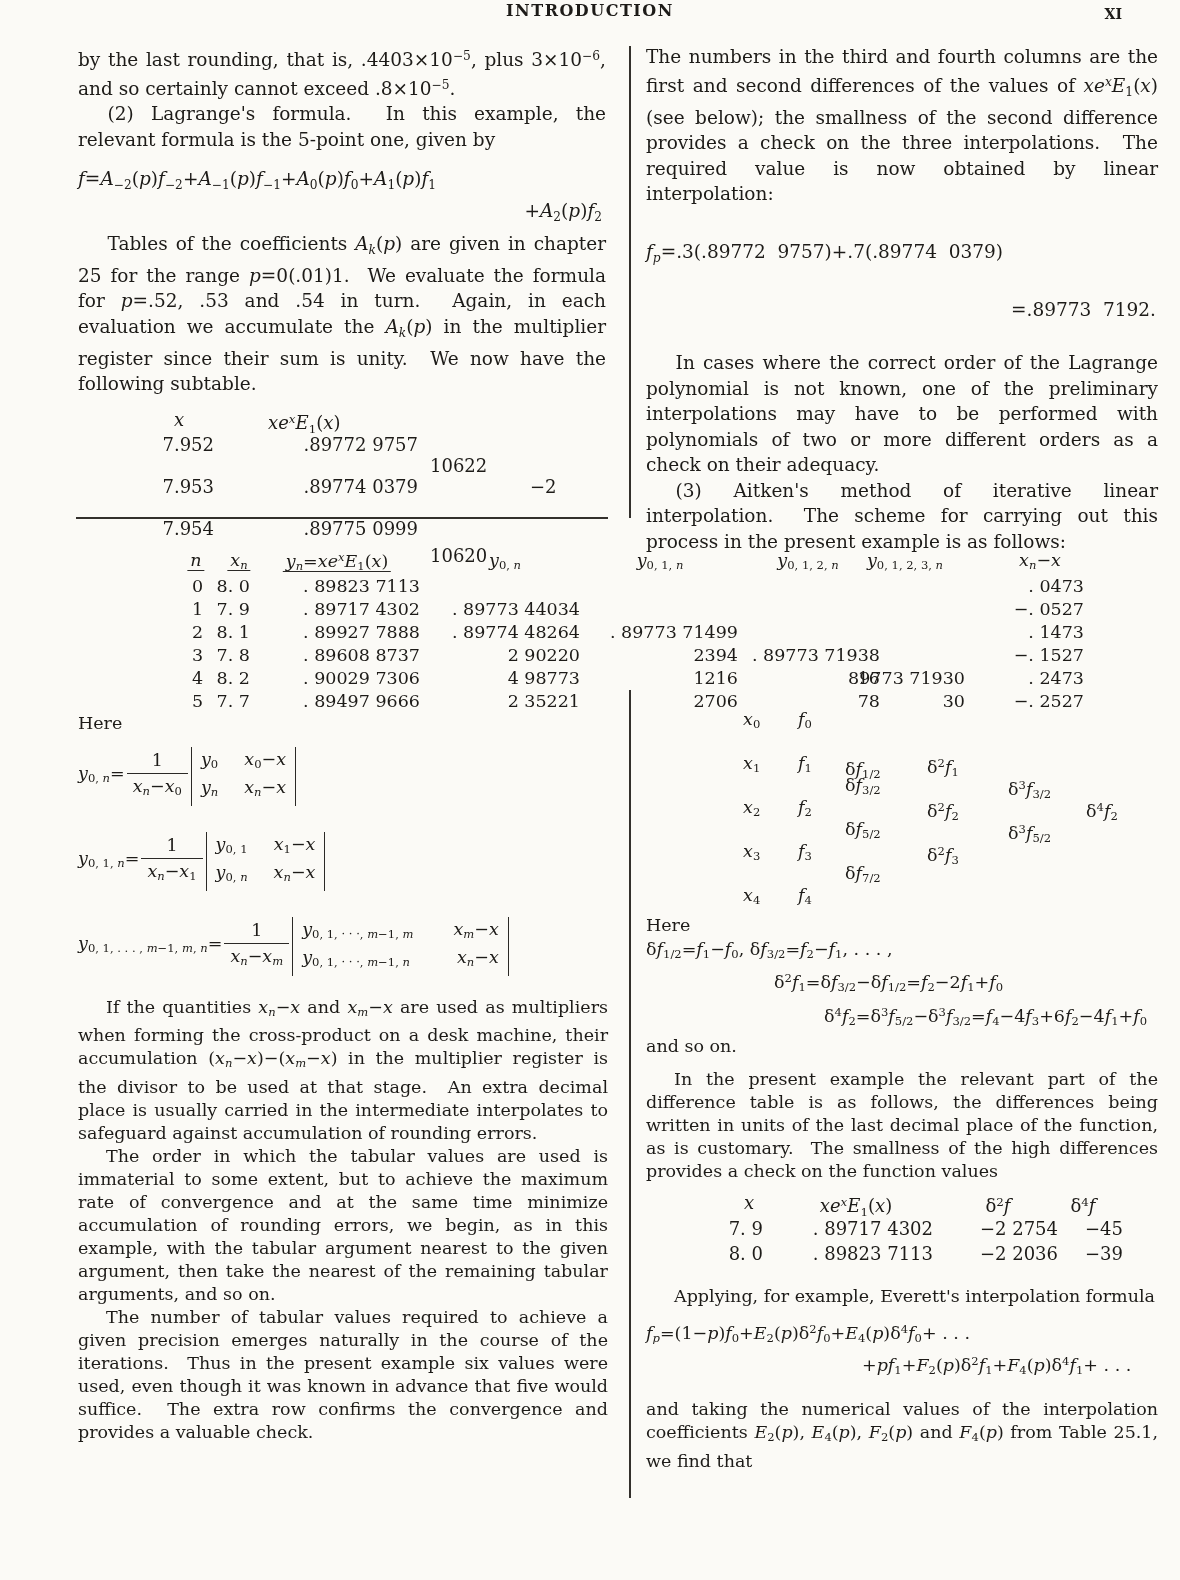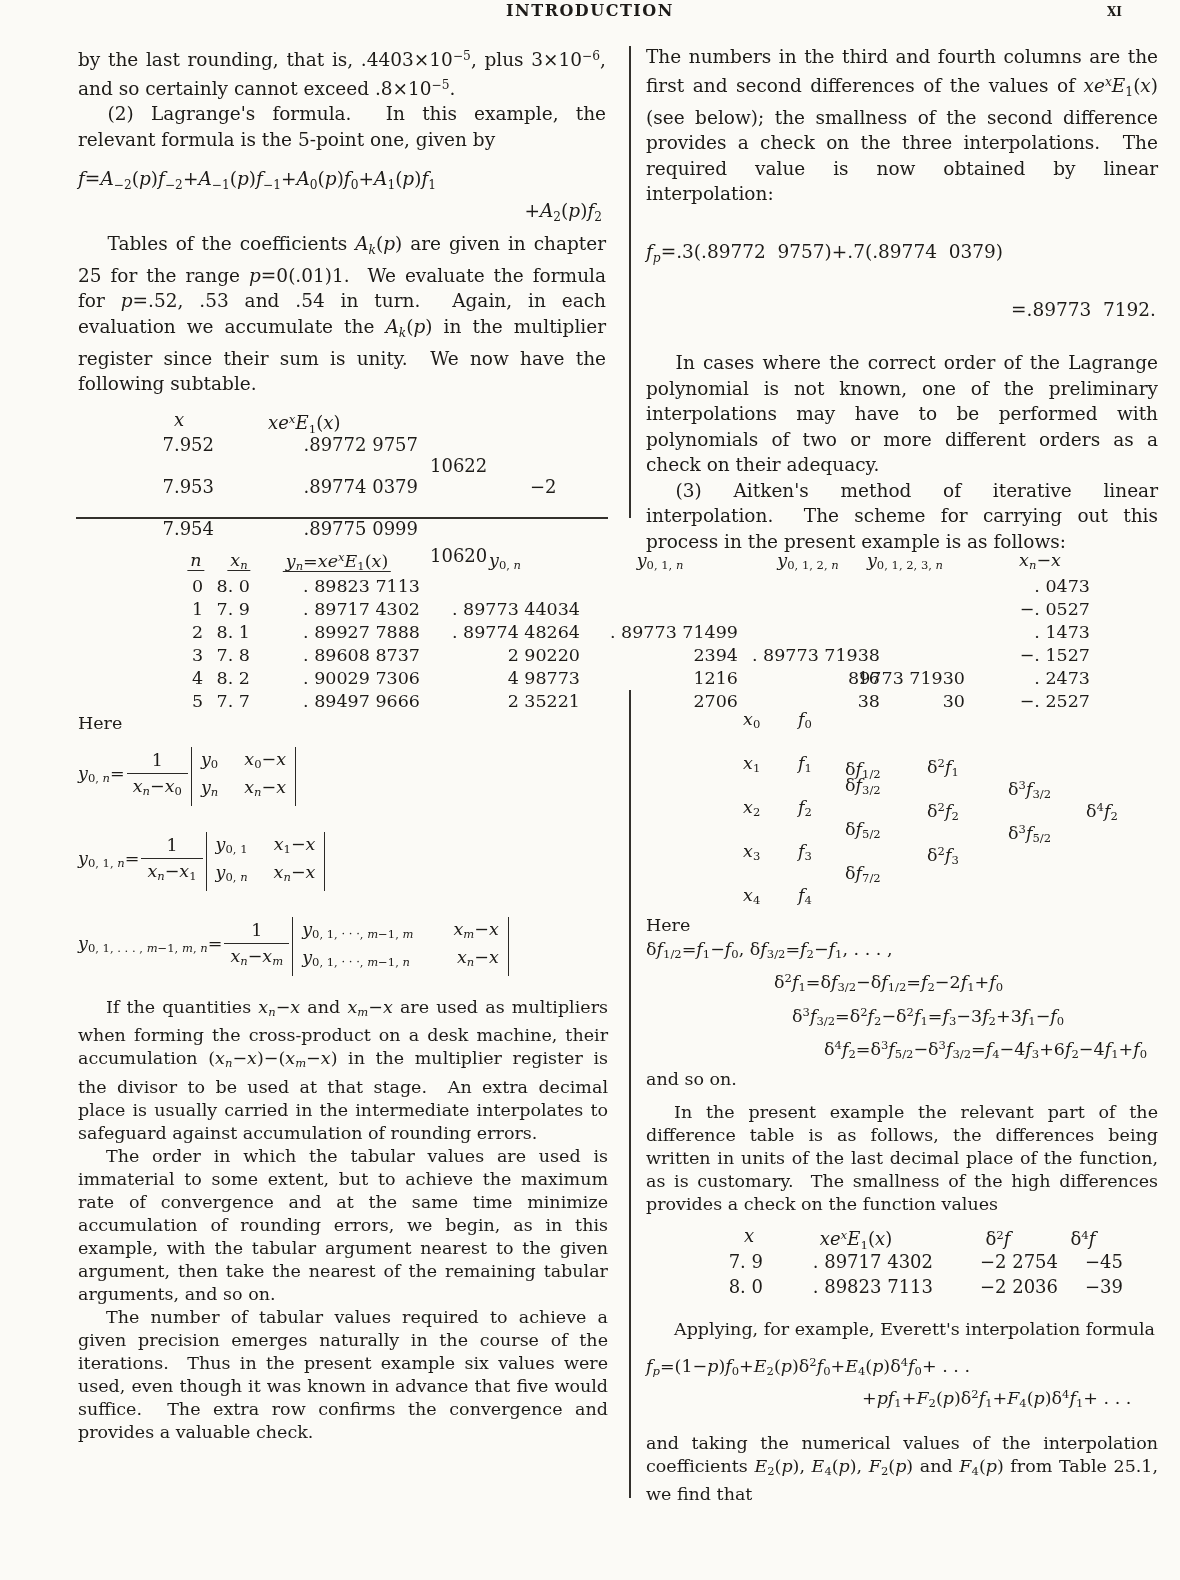--- a/index.html
+++ b/index.html
@@ -6,21 +6,21 @@
   .page{position:relative;width:1180px;height:1580px;background:#fbfaf6;color:#1d1b18;
         font-family:"DejaVu Serif","Liberation Serif",serif;overflow:hidden;margin:0 auto;}
   i{font-style:italic;}
   sub{font-size:66%;vertical-align:-0.3em;}
   sup{font-size:66%;vertical-align:0.5em;}
   p{margin:0;text-indent:1.6em;text-align:justify;}
   .noind{text-indent:0;}
   
   .hdr-title{position:absolute;top:1px;left:0;right:0;text-align:center;font-weight:bold;
              font-size:16px;letter-spacing:1.5px;}
-  .hdr-page{position:absolute;top:0;right:58px;font-size:17px;font-weight:bold;font-variant:small-caps;}
+  .hdr-page{position:absolute;top:0;right:58px;font-size:20px;font-weight:bold;font-variant:small-caps;}
   
   .vrule{position:absolute;left:629px;width:2px;background:#33302c;}
   .v1{top:46px;height:472px;}
   .v2{top:690px;height:808px;}
   .hrule{position:absolute;left:76px;top:517px;width:532px;height:2px;background:#33302c;}
   
   .col{position:absolute;}
   .tl{left:78px;top:44px;width:528px;font-size:18.5px;line-height:25.5px;}
   .tr{left:646px;top:44px;width:512px;font-size:18.5px;line-height:25.5px;}
   .bl{left:78px;top:706px;width:530px;font-size:17.5px;line-height:23px;}
@@ -43,21 +43,21 @@
   .fp{margin-top:32px;white-space:nowrap;}
   .fpr{margin-top:26px;text-align:right;padding-right:2px;}
   .ptr2{margin-top:28px;}
   
   .atable{position:absolute;left:0;top:550px;width:1180px;height:170px;font-size:17.5px;}
   .ah{position:absolute;top:0;transform:translateX(-50%);white-space:nowrap;}
   .ul{border-bottom:1.5px solid #2b2926;padding:0 3px 0px;}
   .ac{position:absolute;white-space:nowrap;text-align:right;}
   .ar0{top:26px;}.ar1{top:49px;}.ar2{top:72px;}.ar3{top:95px;}.ar4{top:118px;}.ar5{top:141px;}
   .cn{left:192px;}.ccx{right:930px;}.cyn{right:760px;}.c0n{right:600px;}
-  .c01{right:442px;}.c012{right:300px;}.c0123{right:215px;}.cxnx{right:90px;}
+  .c01{right:442px;}.c012{right:300px;}.c0123{right:215px;}.cxnx{right:96px;}
   
   .here{text-indent:0;margin-top:6px;}
   .dform{display:flex;align-items:center;margin-top:26px;white-space:nowrap;}
   .df1{margin-top:12px;}
   .frac{display:inline-block;text-align:center;margin:0 2px;}
   .frac .num{display:block;padding:0 6px 1px;}
   .frac .den{display:block;border-top:1.5px solid #2b2926;padding:1px 6px 0;}
   .det{display:inline-block;border-left:1.5px solid #2b2926;border-right:1.5px solid #2b2926;
        padding:1px 9px;margin-left:1px;}
   .det .dr{display:flex;justify-content:space-between;gap:26px;}
@@ -175,21 +175,21 @@
     <span class="ac ar4 c01">1216</span>
     <span class="ac ar4 c012">16</span>
     <span class="ac ar4 c0123">89773 71930</span>
     <span class="ac ar4 cxnx">. 2473</span>
 
     <span class="ac ar5 cn">5</span>
     <span class="ac ar5 ccx">7. 7</span>
     <span class="ac ar5 cyn">. 89497 9666</span>
     <span class="ac ar5 c0n">2 35221</span>
     <span class="ac ar5 c01">2706</span>
-    <span class="ac ar5 c012">38</span>
+    <span class="ac ar5 c012">78</span>
     <span class="ac ar5 c0123">30</span>
     <span class="ac ar5 cxnx">−. 2527</span>
   </div>
 
   <div class="col bl">
     <p class="here">Here</p>
 
     <div class="dform df1">
       <span><i>y</i><sub>0, <i>n</i></sub>=</span>
       <span class="frac">
@@ -269,21 +269,20 @@
       <span class="dg dcf m3"><i>f</i><sub>3</sub></span>
       <span class="dg dc2 m3">δ<sup>2</sup><i>f</i><sub>3</sub></span>
       <span class="dg dc1 g3">δ<i>f</i><sub>7/2</sub></span>
       <span class="dg dcx m4"><i>x</i><sub>4</sub></span>
       <span class="dg dcf m4"><i>f</i><sub>4</sub></span>
     </div>
 
     <p class="here">Here</p>
     <div class="dl">δ<i>f</i><sub>1/2</sub>=<i>f</i><sub>1</sub>−<i>f</i><sub>0</sub>, δ<i>f</i><sub>3/2</sub>=<i>f</i><sub>2</sub>−<i>f</i><sub>1</sub>, . . . ,</div>
     <div class="dl dl2">δ<sup>2</sup><i>f</i><sub>1</sub>=δ<i>f</i><sub>3/2</sub>−δ<i>f</i><sub>1/2</sub>=<i>f</i><sub>2</sub>−2<i>f</i><sub>1</sub>+<i>f</i><sub>0</sub></div>
-    <div class="dl dl3">δ<sup>3</sup><i>f</i><sub>3/2</sub>=δ<sup>2</sup><i>f</i><sub>2</sub>−δ<sup>2</sup><i>f</i><sub>1</sub>=<i>f</i><sub>3</sub>−3<i>f</i><sub>2</sub>+3<i>f</i><sub>1</sub>−<i>f</i><sub>0</sub></div>
     <div class="dl dl4">δ<sup>4</sup><i>f</i><sub>2</sub>=δ<sup>3</sup><i>f</i><sub>5/2</sub>−δ<sup>3</sup><i>f</i><sub>3/2</sub>=<i>f</i><sub>4</sub>−4<i>f</i><sub>3</sub>+6<i>f</i><sub>2</sub>−4<i>f</i><sub>1</sub>+<i>f</i><sub>0</sub></div>
     <p class="andso noind">and so on.</p>
 
     <p class="pbr">In the present example the relevant part of the difference table is as follows, the differences being written in units of the last decimal place of the function, as is customary.&nbsp; The smallness of the high differences provides a check on the function values</p>
 
     <div class="vtable">
       <span class="vt vh vhx"><i>x</i></span>
       <span class="vt vh vhf"><i>xe<sup>x</sup>E</i><sub>1</sub>(<i>x</i>)</span>
       <span class="vt vh vh2">δ<sup>2</sup><i>f</i></span>
       <span class="vt vh vh4">δ<sup>4</sup><i>f</i></span>

